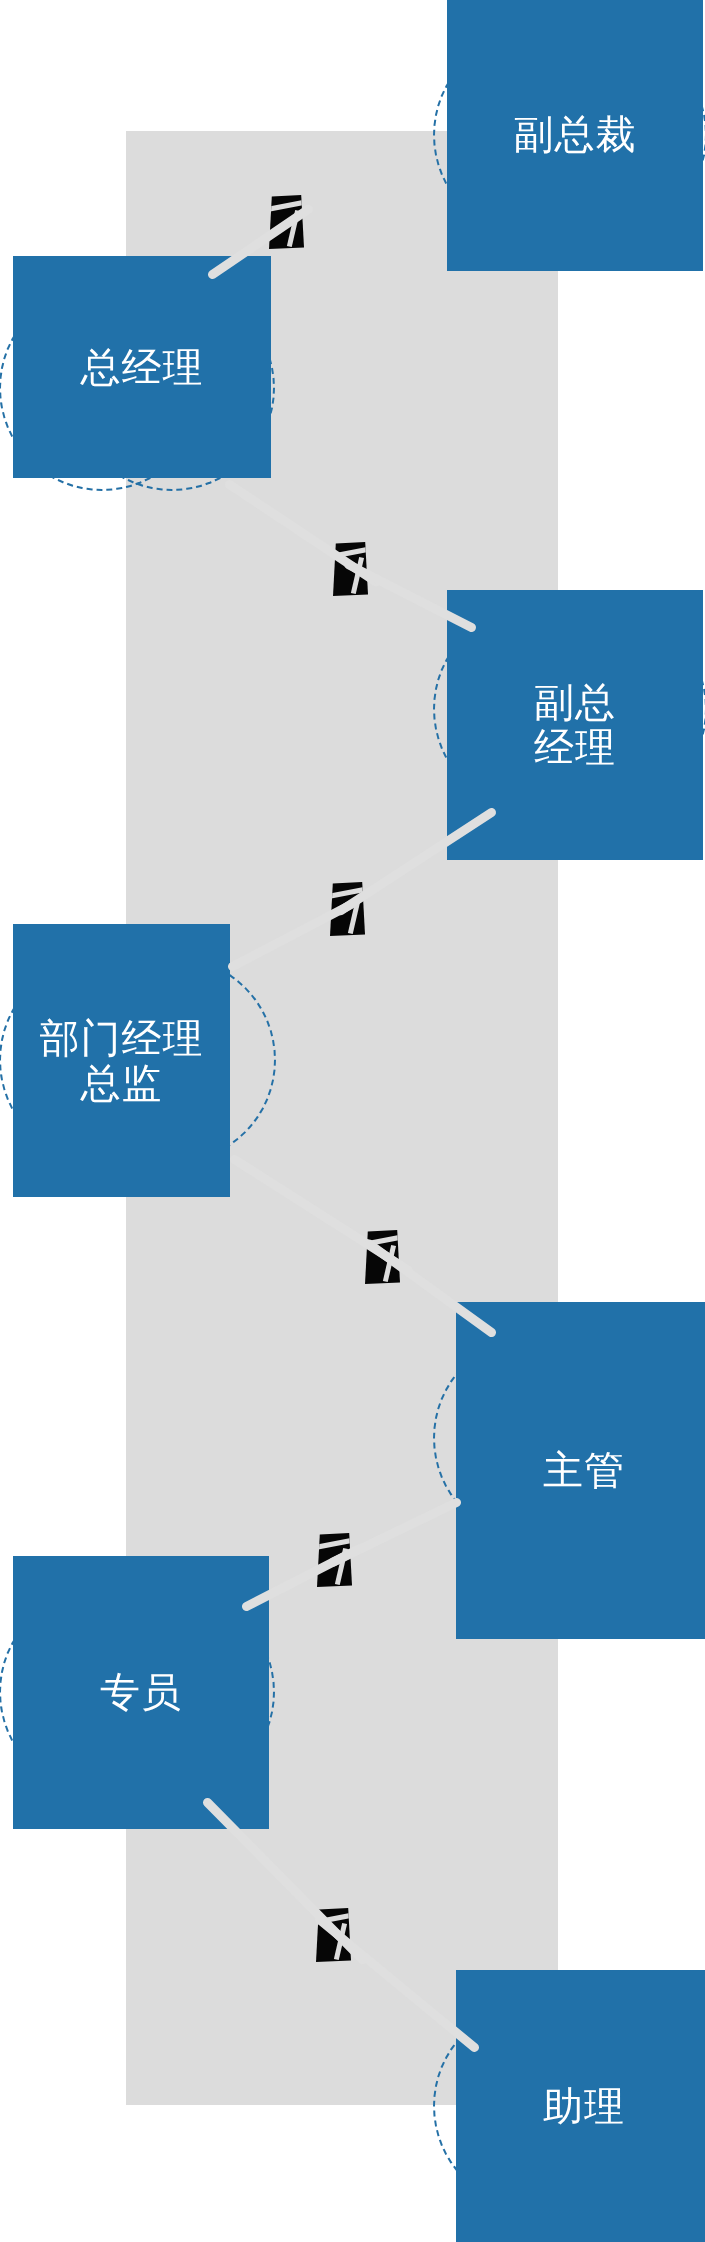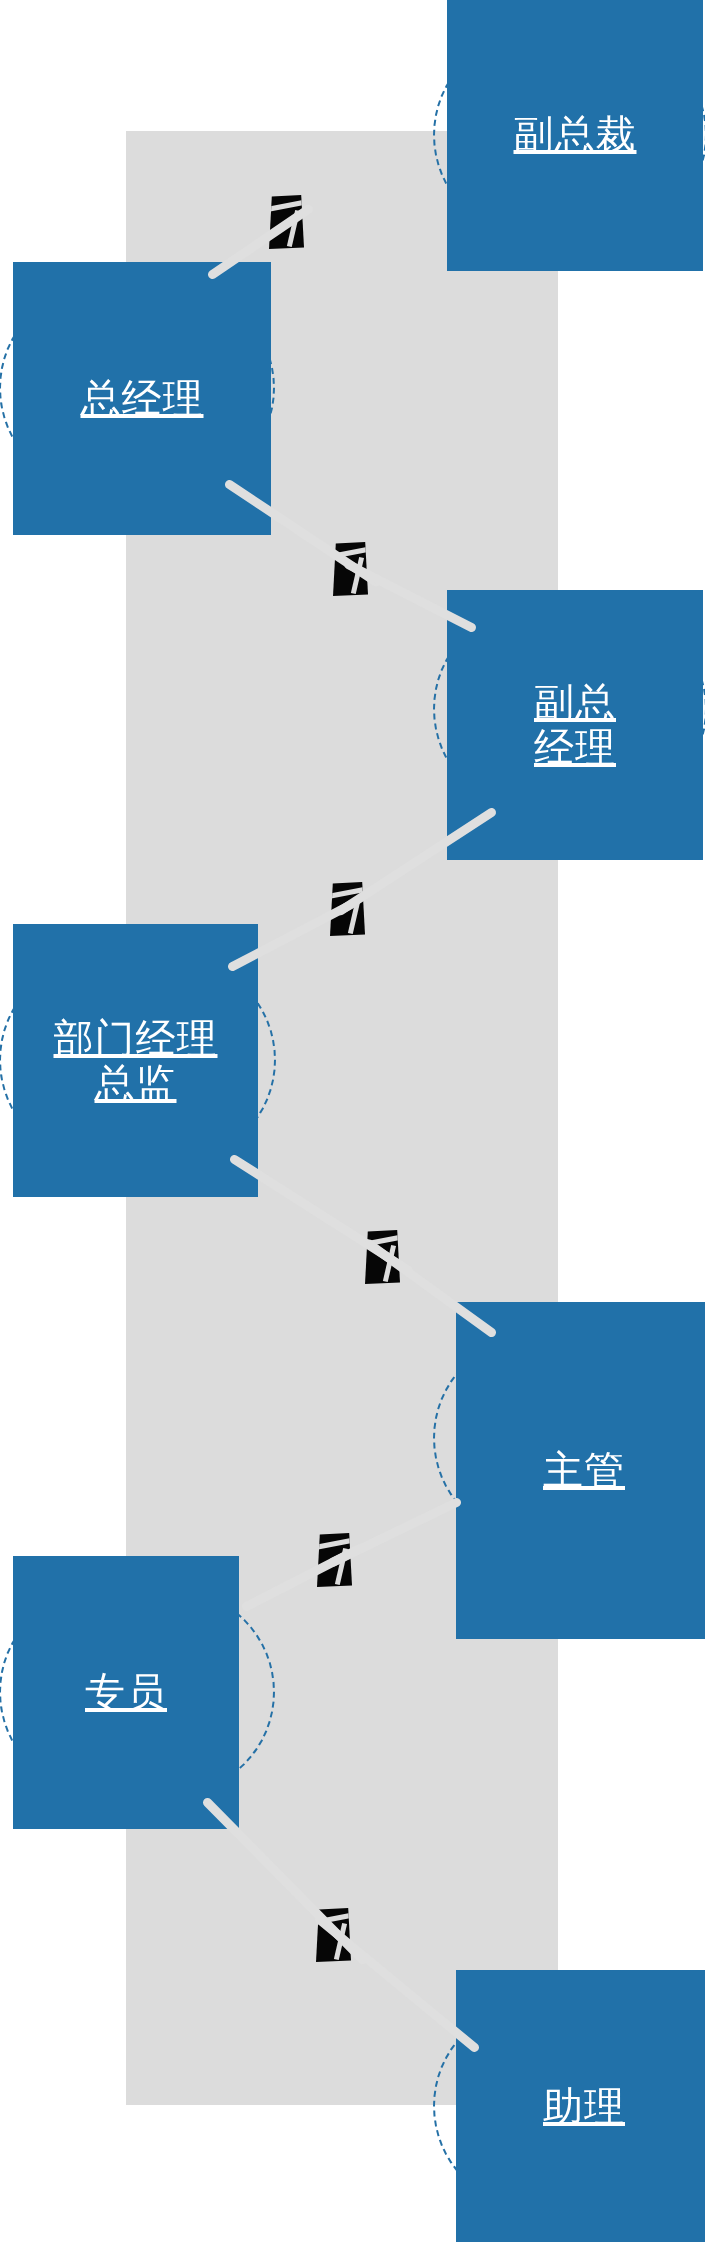--- a/index.html
+++ b/index.html
@@ -18,27 +18,27 @@
   .c3l{left:433px;top:606px}  .c3r{left:501px;top:606px}
   .c4l{left:-1px;top:957px}   .c4r{left:70px;top:957px}
   .c5l{left:433px;top:1335px} .c5r{left:501px;top:1335px}
   .c6l{left:-1px;top:1589px}  .c6r{left:69px;top:1589px}
   .c7l{left:433px;top:2003px} .c7r{left:501px;top:2003px}
 
   .box{
     position:absolute;z-index:2;background:#2171A9;color:#FFFFFF;
     display:flex;align-items:center;justify-content:center;text-align:center;
   }
-  .box .lbl{font-size:40px;line-height:1.12;white-space:pre-line;letter-spacing:1px;text-decoration:underline;}
+  .box .lbl{font-size:40px;line-height:1.12;white-space:pre-line;letter-spacing:1px;}
   .b1{left:447px;top:-2px;width:256px;height:273px}
-  .b2{left:13px;top:262px;width:258px;height:273px}
+  .b2{left:13px;top:256px;width:258px;height:222px}
   .b3{left:447px;top:590px;width:256px;height:270px}
-  .b4{left:13px;top:924px;width:245px;height:273px}
+  .b4{left:13px;top:924px;width:217px;height:273px}
   .b5{left:456px;top:1302px;width:256px;height:337px}
-  .b6{left:13px;top:1556px;width:226px;height:273px}
+  .b6{left:13px;top:1556px;width:256px;height:273px}
   .b7{left:456px;top:1970px;width:256px;height:272px}
 
   .icon{
     position:absolute;width:35px;height:54px;background:#060606;z-index:3;overflow:hidden;
     clip-path:polygon(8% 3%, 92% 0%, 100% 97%, 0% 100%);
   }
   .icon::before{
     content:"";position:absolute;left:-12%;top:15%;width:130%;height:5px;
     background:#DCDCDC;transform:rotate(-11deg);
   }

